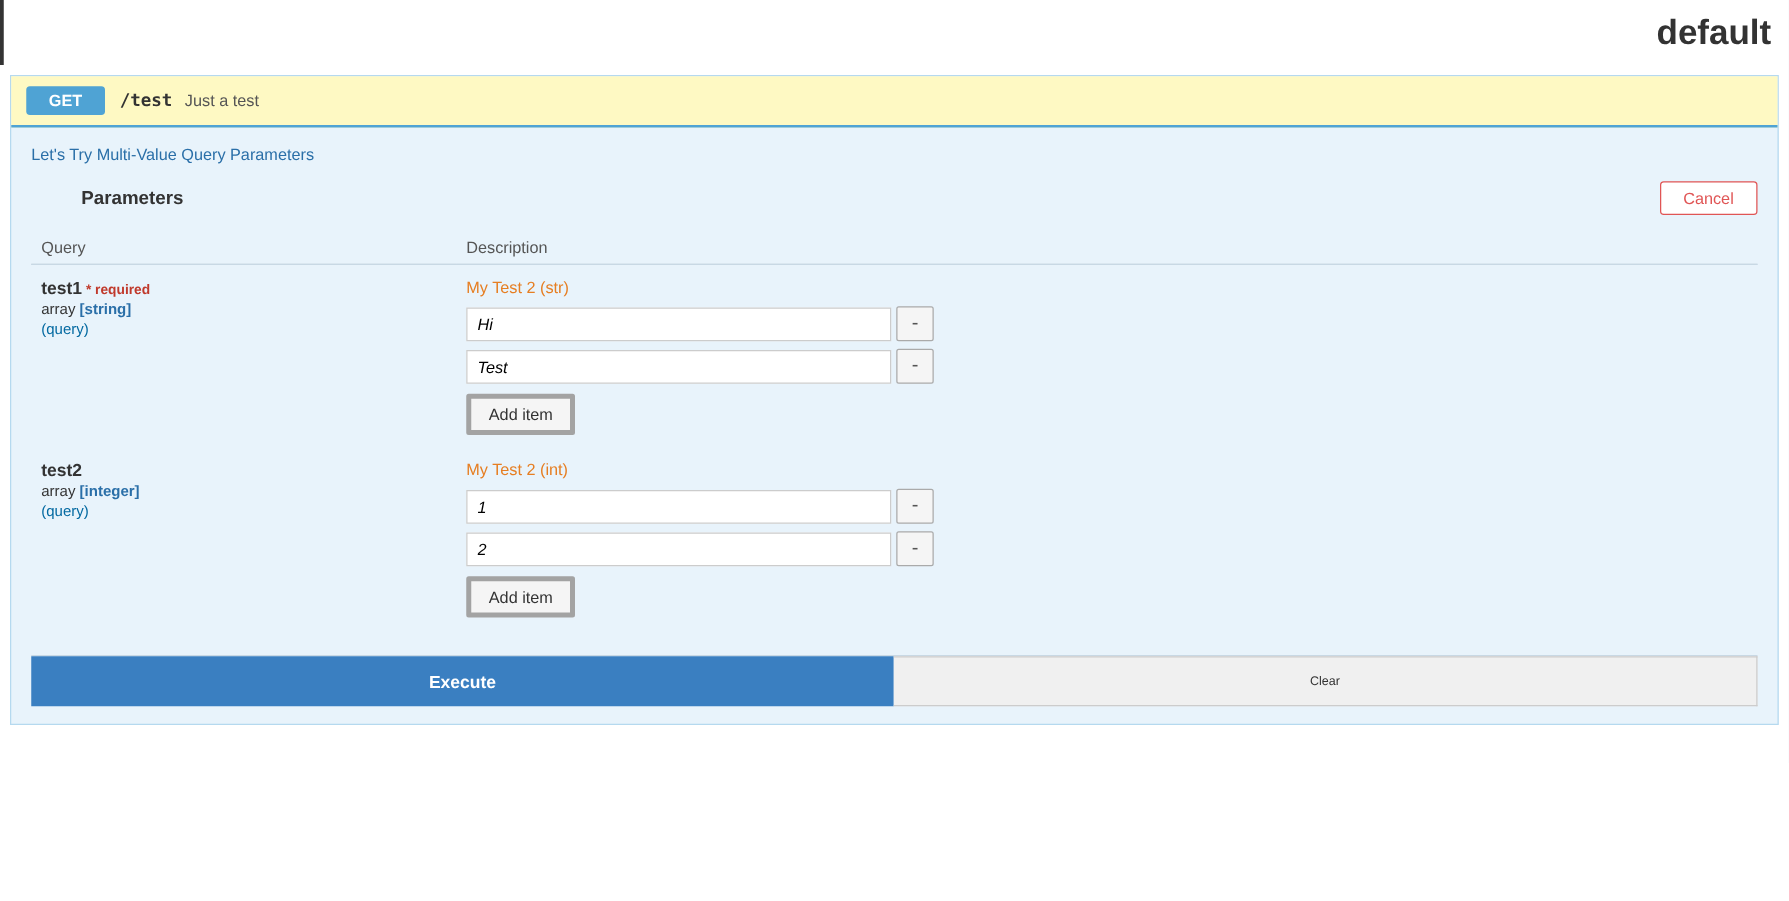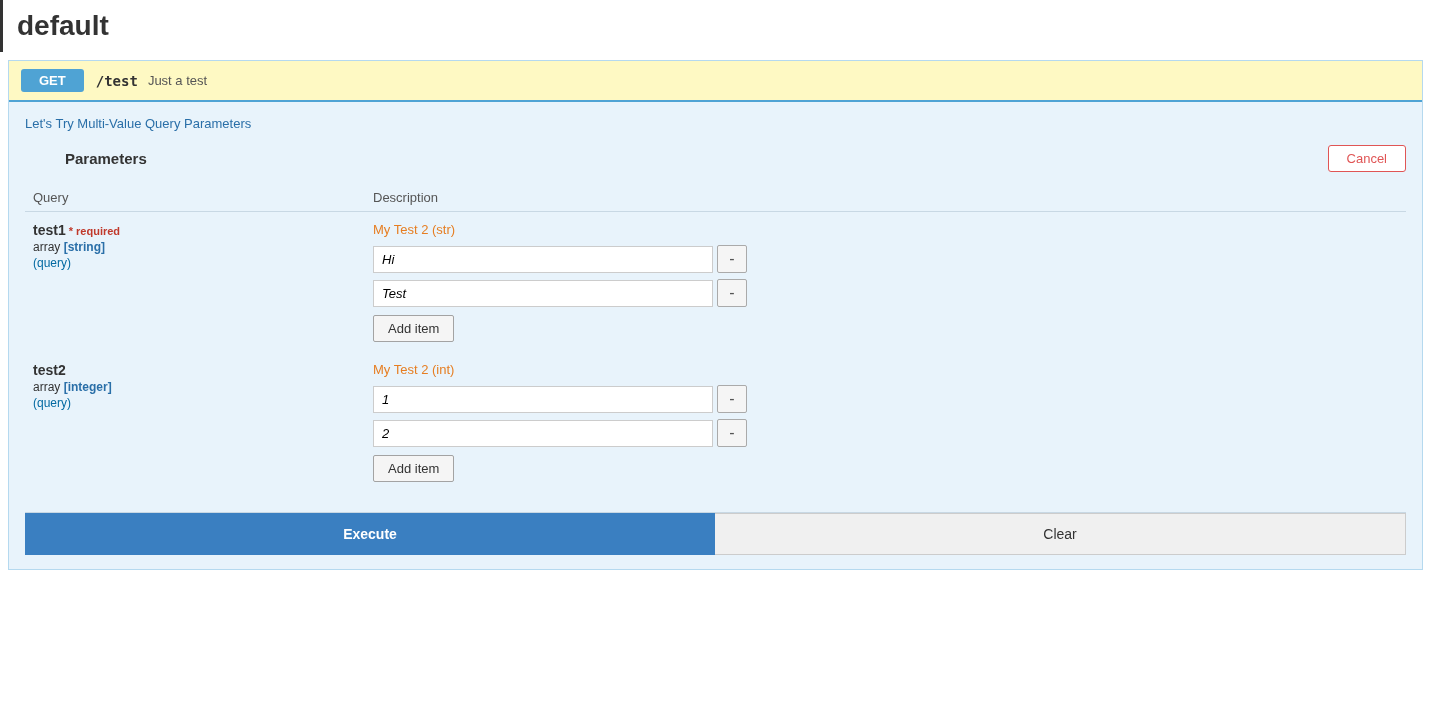--- a/index.html
+++ b/index.html
@@ -9,20 +9,21 @@
       background: #fff;
       color: #333;
     }
 
     .page-title {
       font-size: 28px;
       font-weight: bold;
       padding: 10px 14px;
       border-left: 3px solid #333;
       margin-bottom: 0;
+      text-align: right;
     }
 
     .api-panel {
       border: 1px solid #b5d9ef;
       margin: 8px;
       background: #e8f3fb;
     }
 
     .api-header {
       display: flex;
@@ -168,21 +169,21 @@
       cursor: pointer;
       font-size: 16px;
       margin-left: 4px;
       border-radius: 2px;
       display: flex;
       align-items: center;
       justify-content: center;
     }
 
     .add-item-btn {
-      border: 1px solid #a3a3a3;
+      border: 4px solid #a3a3a3;
       background: #f5f5f5;
       color: #333;
       padding: 5px 14px;
       cursor: pointer;
       font-size: 13px;
       border-radius: 2px;
       margin-top: 2px;
     }
 
     .footer-actions {
@@ -202,21 +203,21 @@
       font-weight: bold;
     }
 
     .clear-btn {
       flex: 1;
       background: #f0f0f0;
       color: #333;
       border: 1px solid #ccc;
       border-left: none;
       padding: 12px;
-      font-size: 14px;
+      font-size: 10px;
       cursor: pointer;
       text-align: center;
     }
   </style>
 </head>
 <body>
 
 <div class="page-title">default</div>
 
 <div class="api-panel">

